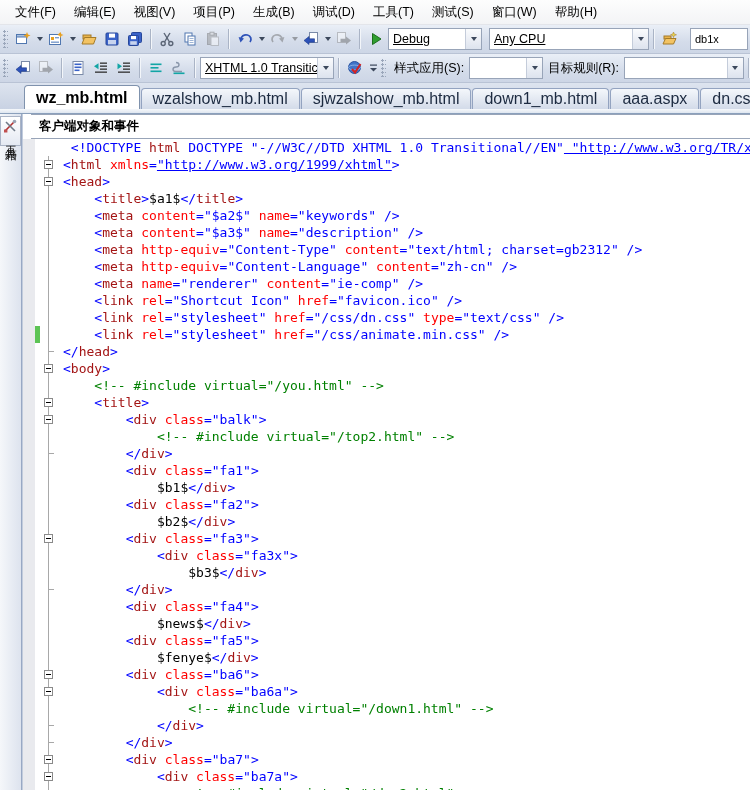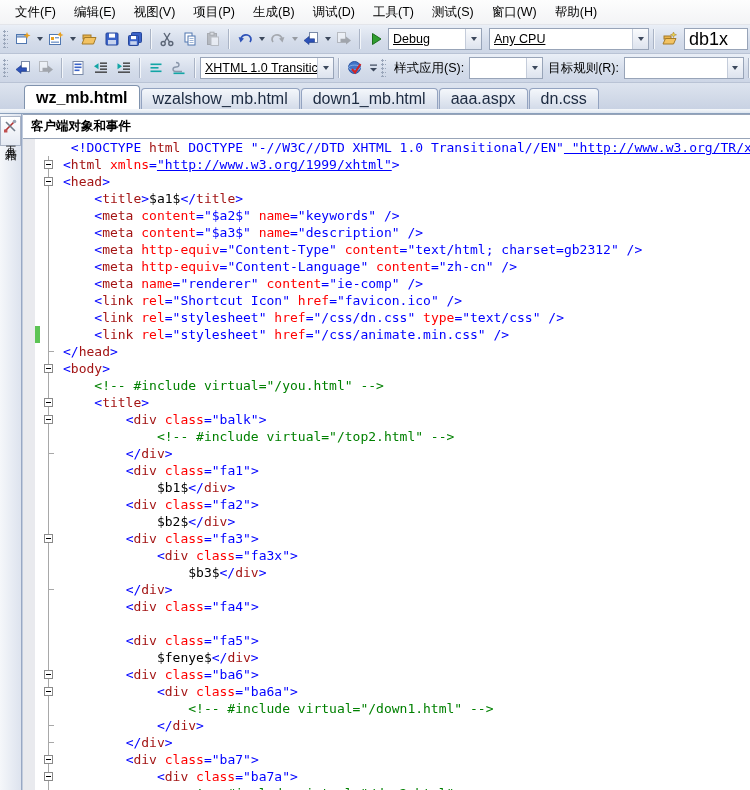--- a/index.html
+++ b/index.html
@@ -22,39 +22,39 @@
   .dd i{width:0;height:0;border-left:3px solid transparent;border-right:3px solid transparent;border-top:4px solid #3c485c;}
   .sep{width:1px;height:20px;background:#aab4c6;border-right:1px solid #f3f6fa;margin:0 3px;flex:none;}
   .gray{filter:grayscale(1);opacity:.45;}
   .combo{height:20px;background:#fff;border:1px solid #98a4b8;display:flex;align-items:center;flex:none;}
   .combo .cv{flex:1;padding:0 4px;font-size:12.5px;overflow:hidden;white-space:nowrap;text-decoration:underline;}
   .combo .ca{width:15px;height:100%;border-left:1px solid #c4ccda;background:linear-gradient(#fafbfd,#dde3ee);
              display:flex;align-items:center;justify-content:center;}
   .combo .ca i{width:0;height:0;border-left:3.5px solid transparent;border-right:3.5px solid transparent;border-top:4px solid #3c485c;}
   .tlabel{font-size:12.5px;padding:0 4px;flex:none;}
   .searchbox{flex:1;min-width:0;height:20px;border:1px solid #98a4b8;background:#fff;
-             font-family:"Liberation Sans",sans-serif;font-size:18px;padding:0 4px;margin-left:2px;}
+             font-family:"Liberation Sans",sans-serif;font-size:11px;padding:0 4px;margin-left:8px;}
   
   .tabrow{height:26px;background:linear-gradient(#dde4ef,#c9d2e3);display:flex;align-items:flex-end;padding-left:24px;}
   .tab{height:20px;line-height:20px;padding:0 11px;margin-right:1px;font-size:16px;color:#1c2a40;
        background:linear-gradient(#f4f7fb,#d3dbe9);border:1px solid #93a3c0;border-bottom:none;
        border-radius:4px 4px 0 0;cursor:default;}
   .tab.active{background:#fff;font-weight:bold;height:23px;line-height:23px;color:#000;
               border-color:#7f92ad;position:relative;z-index:2;}
   .tabedge{height:4px;background:linear-gradient(#f6f8fb,#dfe6f0);border-bottom:1px solid #8ba0bc;}
   
   .main{display:flex;height:680px;background:#eef1f7;}
   .toolboxstrip{width:21px;flex:none;background:linear-gradient(90deg,#f5f7fa,#dde3ee);
                 border-right:1px solid #98a8c4;display:flex;flex-direction:column;align-items:center;}
   .tbxbtn{width:19px;padding:2px 0 3px;border:1px solid #aab4c6;background:linear-gradient(#fff,#e4e9f2);
           margin-top:2px;display:flex;flex-direction:column;align-items:center;gap:2px;}
   .tbxlabel{writing-mode:vertical-rl;font-size:12px;letter-spacing:2px;color:#111;margin-top:1px;}
   .editor{flex:1;min-width:0;display:flex;flex-direction:column;background:#fff;border-left:1px solid #c2ccdc;}
   .selbar{height:23px;flex:none;background:#fff;border:1px solid #98a4b8;border-left:none;border-right:none;
-          display:flex;align-items:center;padding:0 8px;font-weight:bold;font-size:12.5px;}
+          display:flex;align-items:center;padding:0 8px;font-weight:bold;font-size:12.5px;margin-left:8px;}
   .code{flex:1;overflow:hidden;background:#fff;}
   
   .cl{display:flex;height:17px;line-height:17px;}
   .ind{width:12px;flex:none;background:#e9eaee;}
   .chg{width:5px;flex:none;background:#fff;}
   .chg.on{background:#5dc455;}
   .out{width:18px;flex:none;position:relative;background:#fff;}
   .vline{position:absolute;left:8px;top:0;bottom:0;width:1px;background:#a8a8a8;}
   .obox{position:absolute;left:4px;top:4px;width:9px;height:9px;background:#fff;border:1px solid #8a8a8a;box-sizing:border-box;}
   .obox::before{content:"";position:absolute;left:1px;right:1px;top:3px;height:1px;background:#000;}
@@ -312,20 +312,21 @@
           <i></i>
         </span>
       </div>
     <div class="sep"></div>
 
   </div>
 
   <div class="tabrow">
       <div class="tab active">wz_mb.html</div>
       <div class="tab">wzalshow_mb.html</div>
+      <div class="tab">sjwzalshow_mb.html</div>
       <div class="tab">down1_mb.html</div>
       <div class="tab">aaa.aspx</div>
       <div class="tab">dn.css</div>
     </div>
   <div class="tabedge"></div>
 
   <div class="main">
     <div class="toolboxstrip">
       <div class="tbxbtn">
         <svg width="15" height="14">
@@ -574,20 +575,21 @@
               <div class="vline"></div>
             </div>
             <div class="ct"><span class="sx">        </span><span class="sd">&lt;</span><span class="st">div</span><span class="sa"> class</span><span class="sd">=</span><span class="sv">"fa4"</span><span class="sd">&gt;</span></div>
           </div>
           <div class="cl">
             <div class="ind"></div>
             <div class="chg"></div>
             <div class="out">
               <div class="vline"></div>
             </div>
+            <div class="ct"><span class="sx">            $news$</span><span class="sd">&lt;/</span><span class="st">div</span><span class="sd">&gt;</span></div>
           </div>
           <div class="cl">
             <div class="ind"></div>
             <div class="chg"></div>
             <div class="out">
               <div class="vline"></div>
             </div>
             <div class="ct"><span class="sx">        </span><span class="sd">&lt;</span><span class="st">div</span><span class="sa"> class</span><span class="sd">=</span><span class="sv">"fa5"</span><span class="sd">&gt;</span></div>
           </div>
           <div class="cl">

